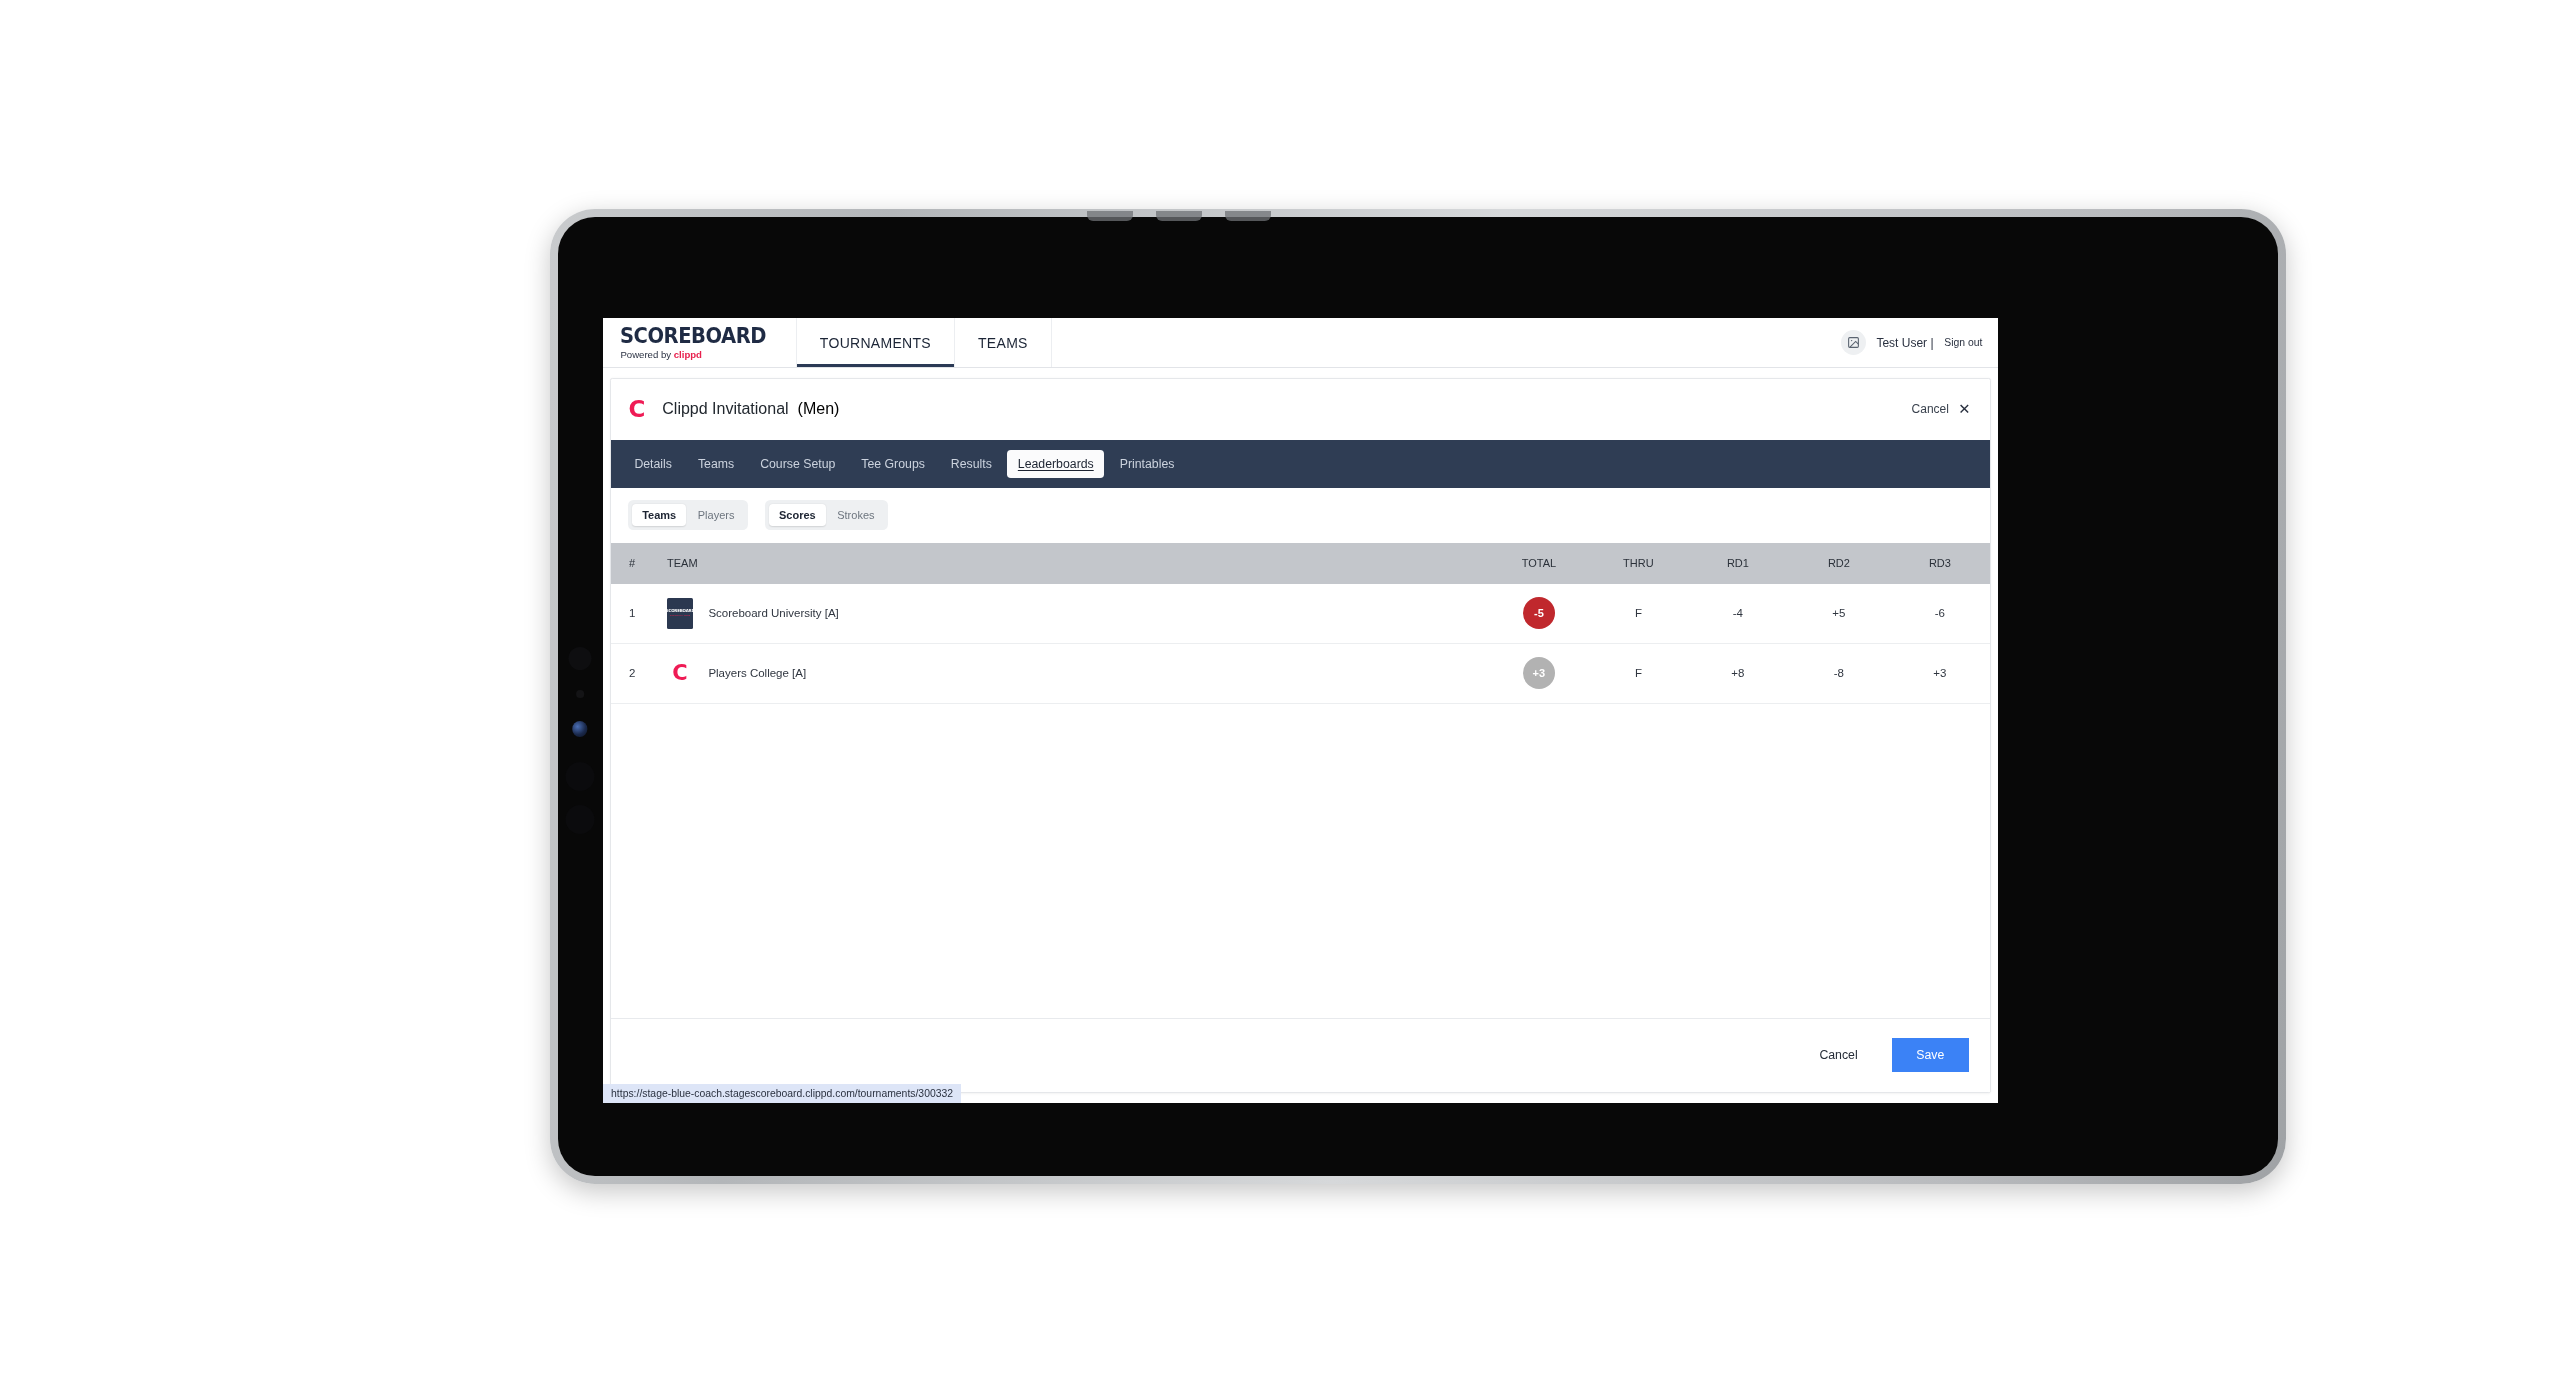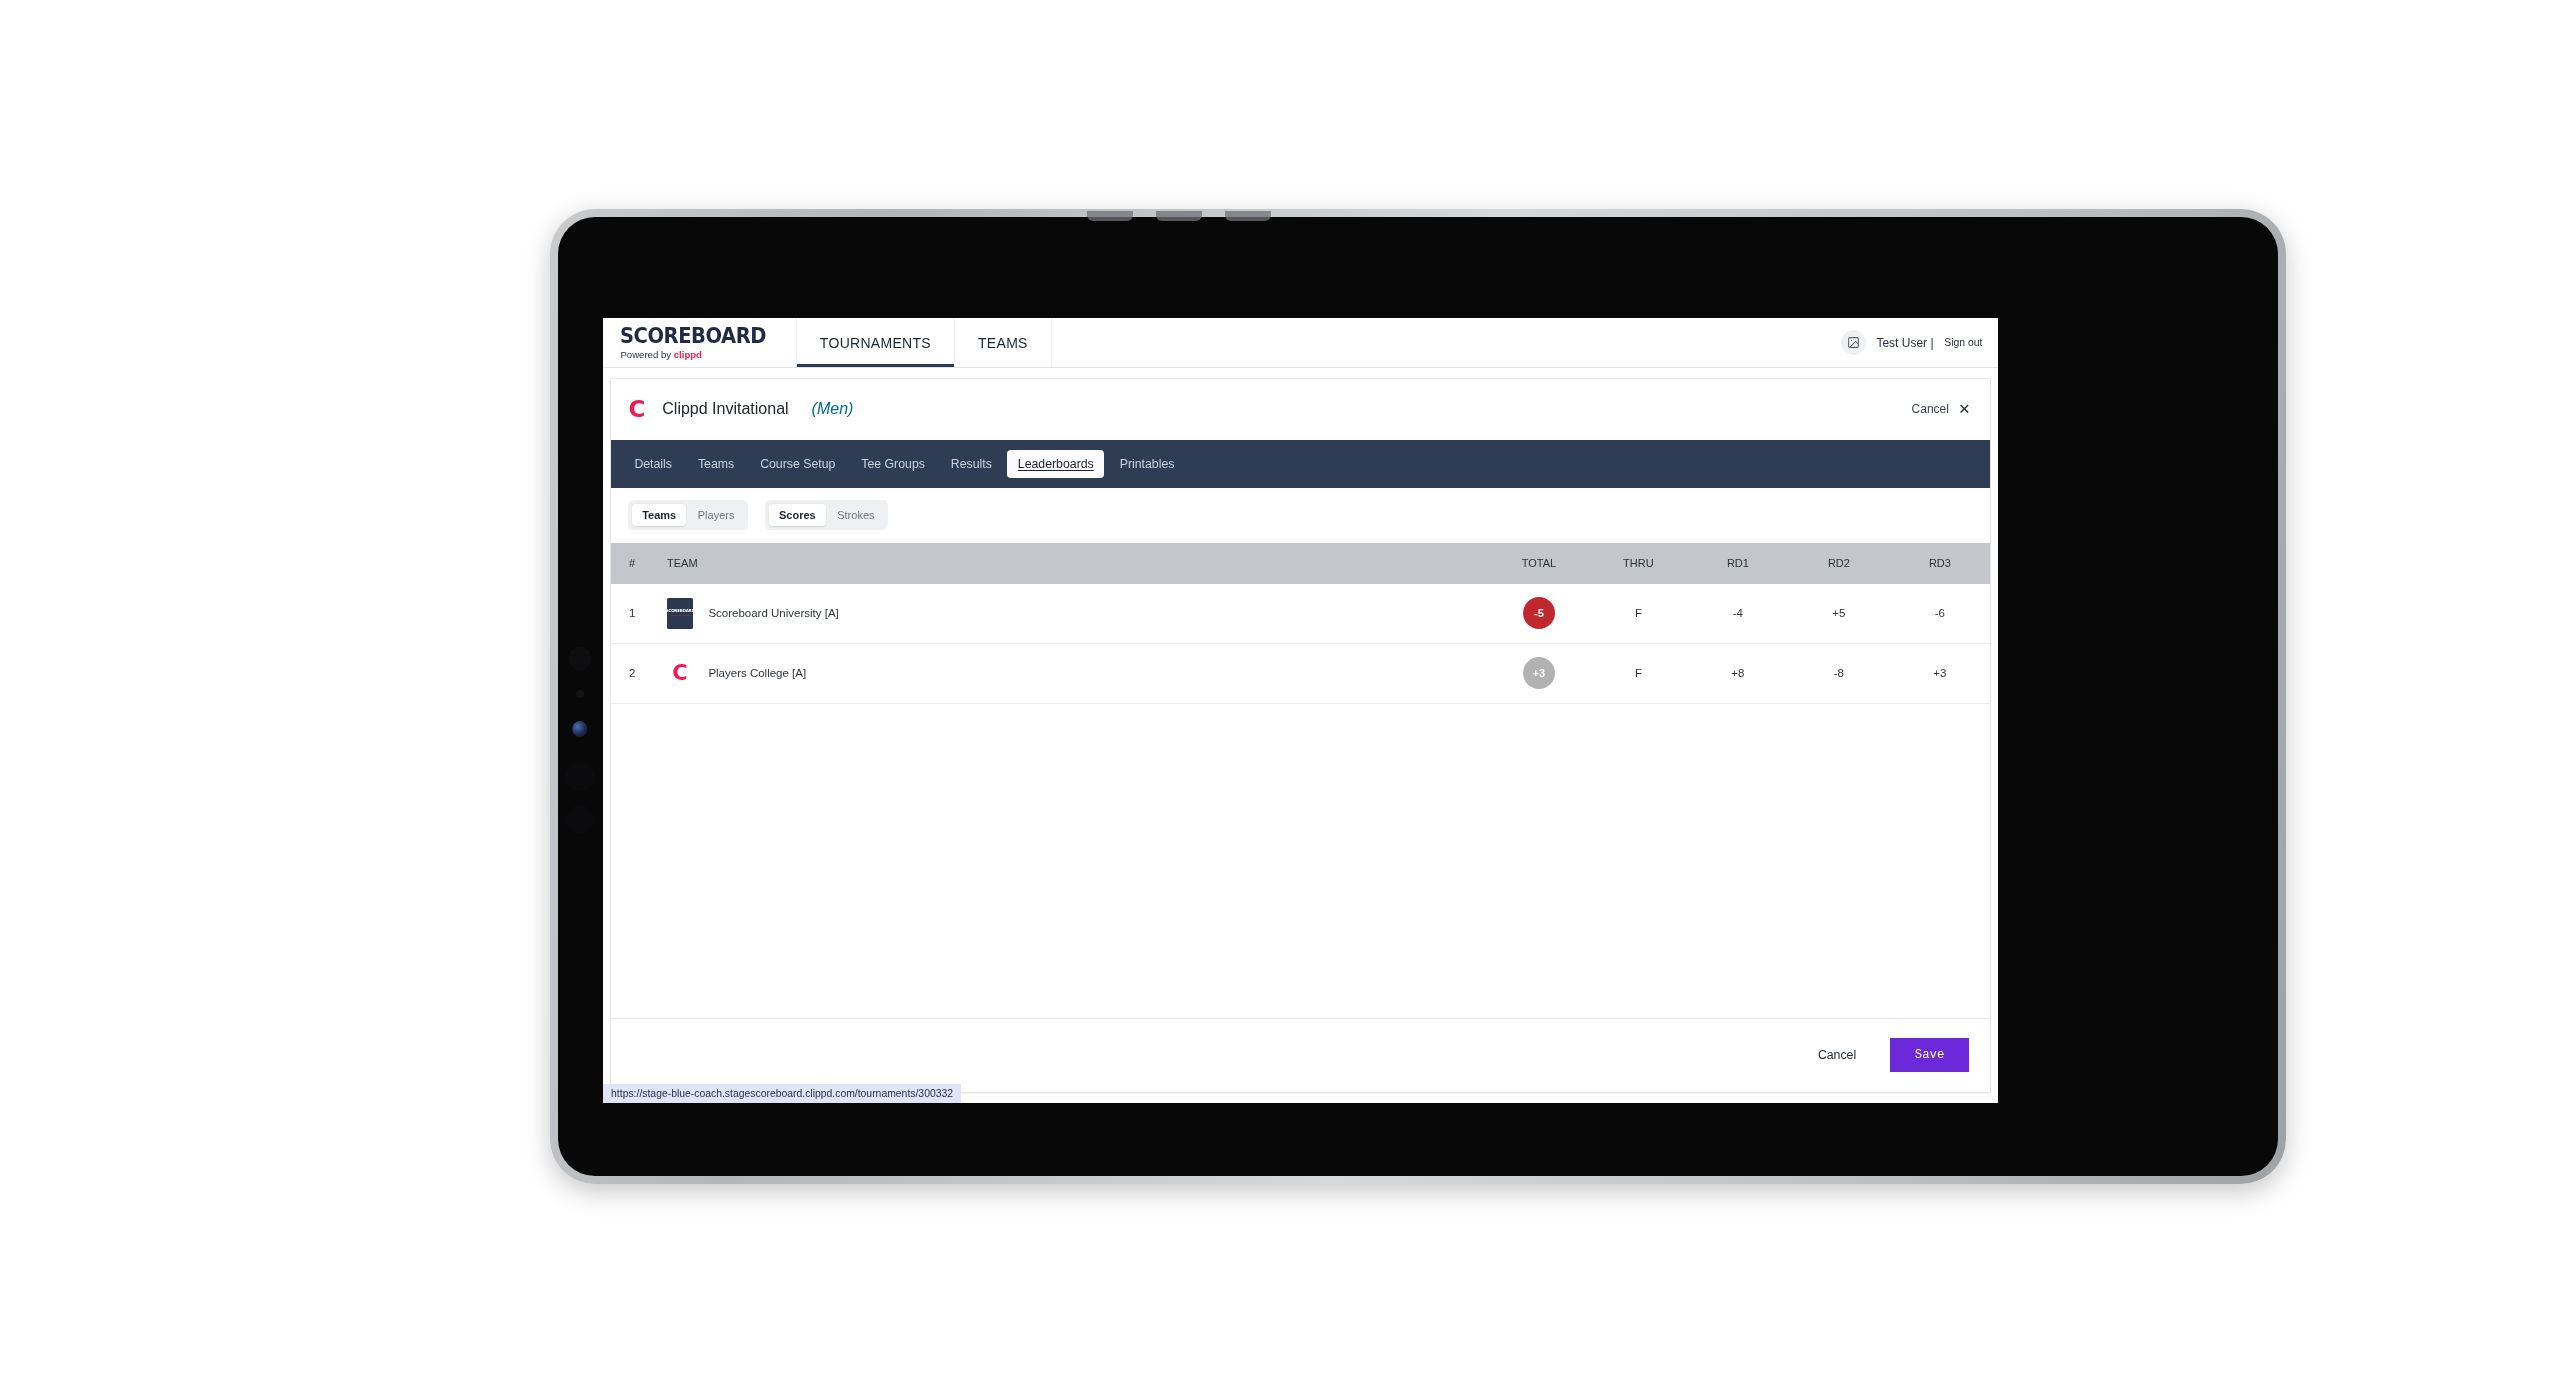--- a/index.html
+++ b/index.html
@@ -193,21 +193,21 @@
   }
   .clogo {
     font-family: "DejaVu Sans", sans-serif;
     font-weight: 700;
     font-size: 23px;
     color: #ef1b55;
     line-height: 1;
     margin-right: 17px;
   }
   .card-title { font-size: 16px; color: #22282f; }
-  .card-title .gender { color: #0369a1; margin-left: 23px; font-style: italic; }
+  .card-title .gender { color: #000000; margin-left: 9px; }
   .head-spacer { flex: 1; }
   .cancel-x {
     display: flex; align-items: center; gap: 9.2px;
     font-size: 12px; color: #3a424e; cursor: pointer;
   }
   .xglyph { font-size: 14.6px; color: #2a3140; line-height: 1; }
 
   
   .subnav {
     display: flex;
@@ -350,26 +350,26 @@
     color: #262d38;
     padding: 7.7px 14px;
     cursor: pointer;
     background: none;
     border: none;
     font-family: inherit;
   }
   .btn-save {
     font-size: 12.3px;
     color: #ffffff;
-    background: #6d28d9;
+    background: #3b82f6;
     border: none;
     border-radius: 0;
     padding: 10px 24.6px;
     cursor: pointer;
-    font-family: Liberation Mono, monospace;
+    font-family: Liberation Sans, sans-serif;
   }
 
   
   .statusurl {
     position: absolute;
     left: 0;
     bottom: 0;
     background: #dde5f7;
     color: #2b3240;
     font-size: 10.4px;

